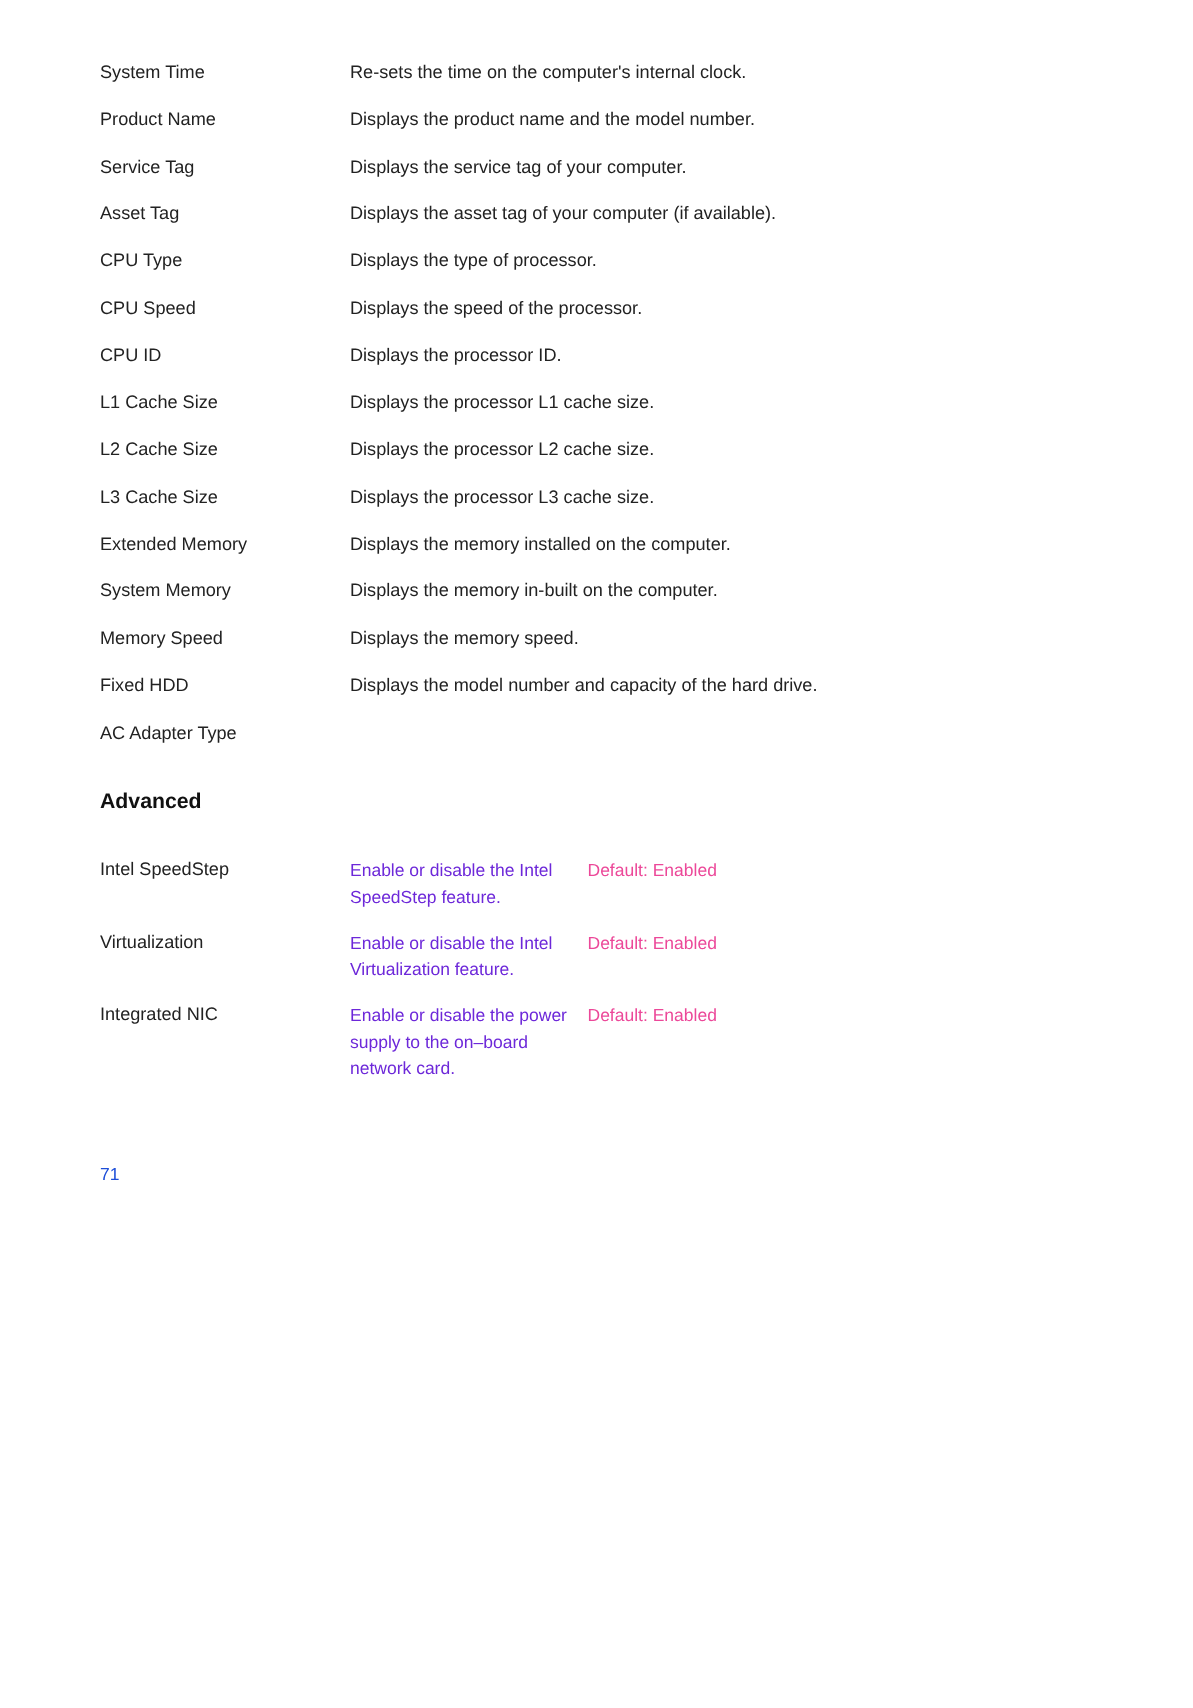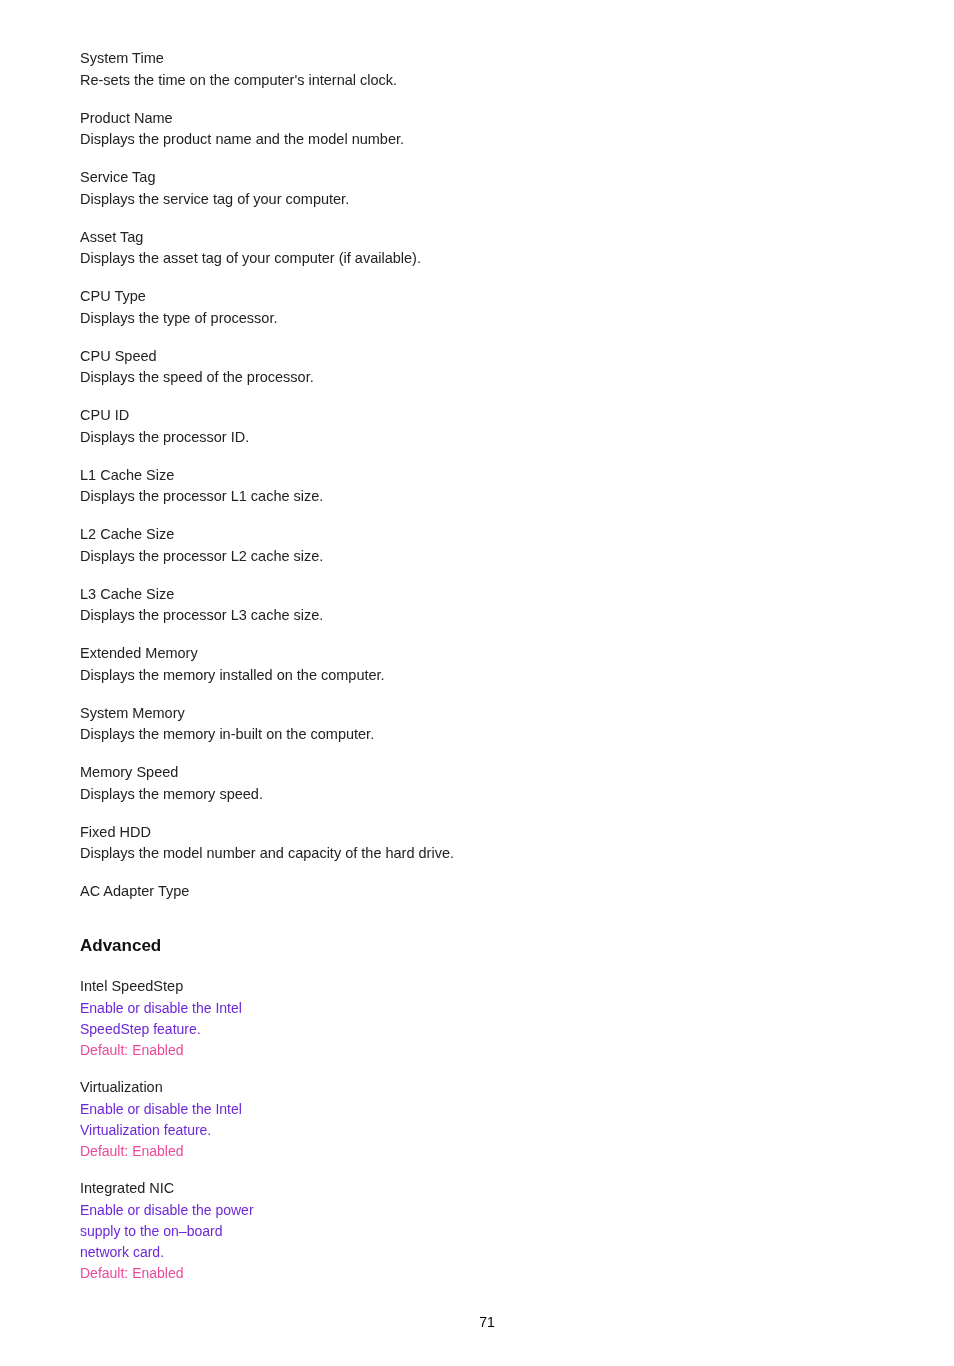--- a/index.html
+++ b/index.html
@@ -11,21 +11,21 @@
       line-height: 1.5;
       padding: 40px 60px 60px 80px;
       max-width: 954px;
     }
     .table-section {
       width: 100%;
       margin-bottom: 8px;
     }
     .row {
       display: flex;
-      flex-direction: column;
+      flex-direction: row;
       padding: 8px 0;
       align-items: flex-start;
     }
     .col-label {
       min-width: 200px;
       max-width: 200px;
       font-size: 14.5px;
       color: #222;
       padding-right: 20px;
       flex-shrink: 0;
@@ -45,28 +45,28 @@
     }
     .col-default {
       font-size: 14px;
       color: #ec4899;
       white-space: nowrap;
       text-align: center;
     }
     .section-header {
       font-size: 17px;
       font-weight: bold;
-      margin: 22px 0 10px 0;
+      margin: 22px 0 24px 0;
       color: #111;
     }
     .page-number {
-      text-align: center;
-      margin-top: 20px;
+      text-align: left;
+      margin-top: 56px;
       font-size: 14px;
-      color: #000000;
+      color: #1d4ed8;
     }
   </style>
 </head>
 <body>
 
 <div class="table-section">
 
 <div class="row">
       <div class="col-label">System Time</div>
       <div class="col-desc">Re-sets the time on the computer's internal clock.</div>

